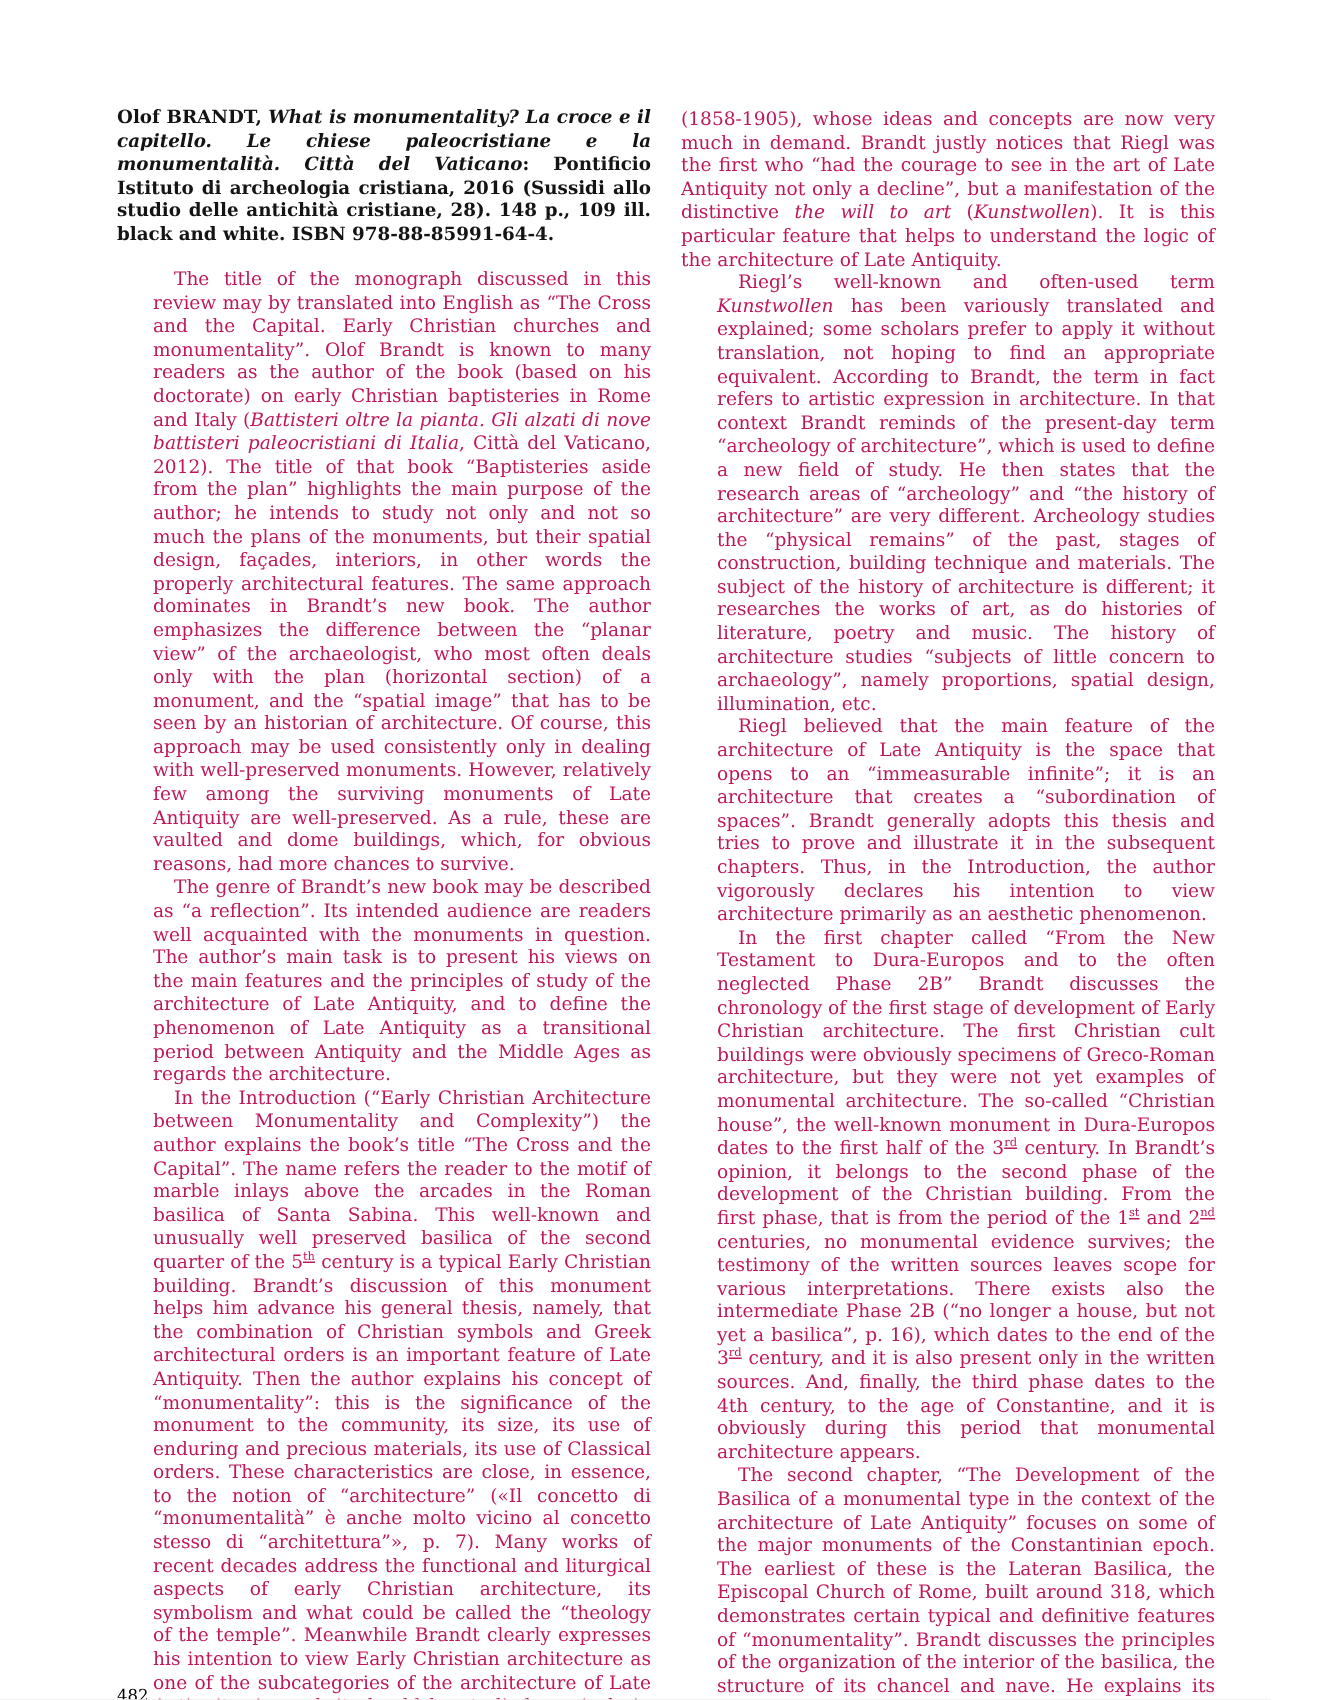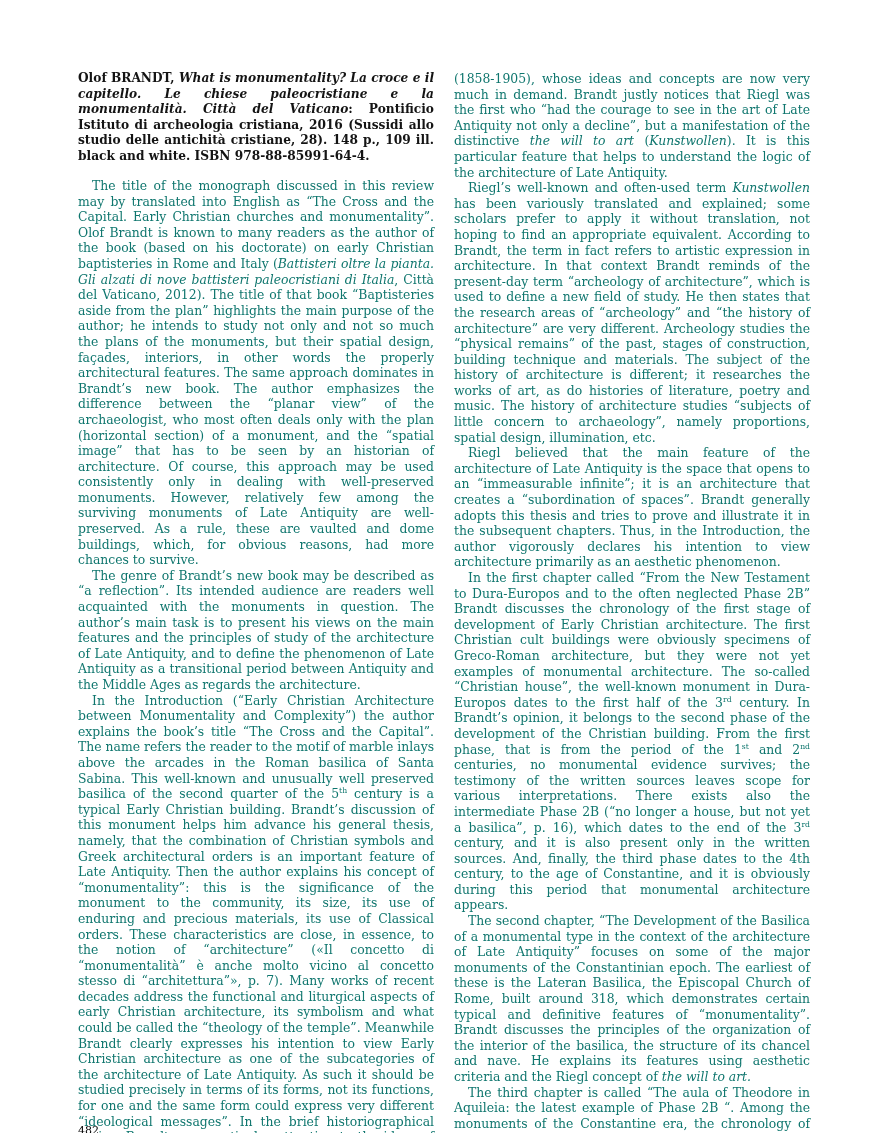--- a/index.html
+++ b/index.html
@@ -19,35 +19,35 @@
     top: 71px;
     display: flex;
     gap: 20px;
   }
   .column { width: 356px; }
   .para {
     margin: 0;
     font-size: 12.4px;
     line-height: 15.6px;
     text-align: justify;
-    color: #0f766e;
+    color: #be185d;
   }
-  .para.indent { text-indent: 14px; }
+  .para.indent { text-indent: 14px; margin-left: 24px; }
   .header-para {
     margin: 0 0 14px 0;
     font-size: 12.2px;
     line-height: 15.5px;
     font-weight: bold;
     text-align: justify;
     color: #141414;
   }
   .bold { font-weight: bold; }
   .italic { font-style: italic; }
   .bold-italic { font-weight: bold; font-style: italic; }
-  sup { font-size: 0.62em; vertical-align: super; line-height: 0; }
+  sup { font-size: 0.62em; vertical-align: super; line-height: 0; text-decoration: underline; }
   .page-number {
     position: absolute;
     left: 78px;
     top: 1124px;
     font-size: 11px;
     color: #000000;
   }
 </style>
 </head>
 <body>

